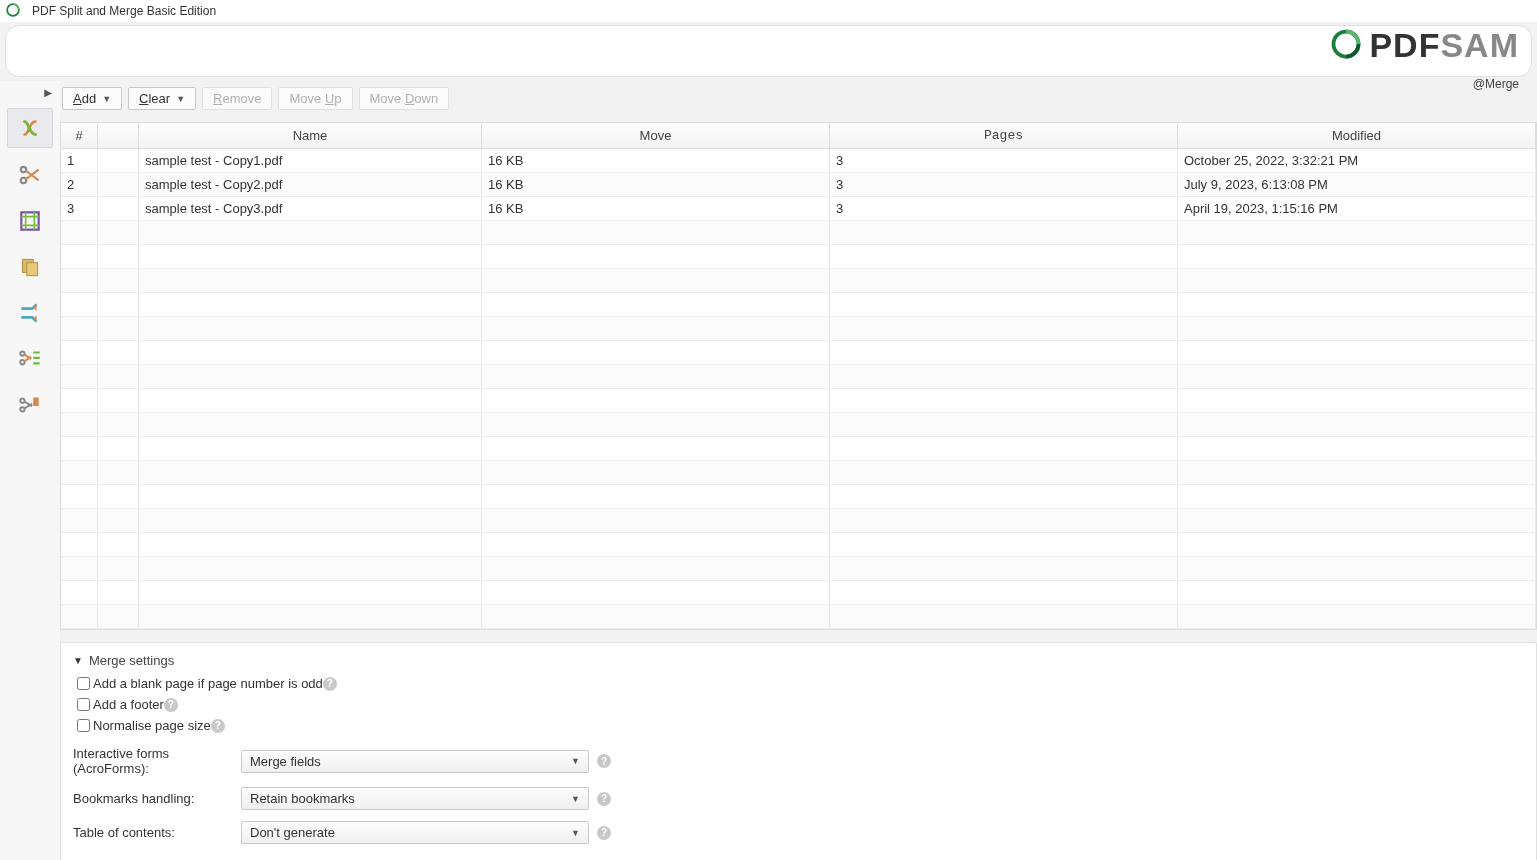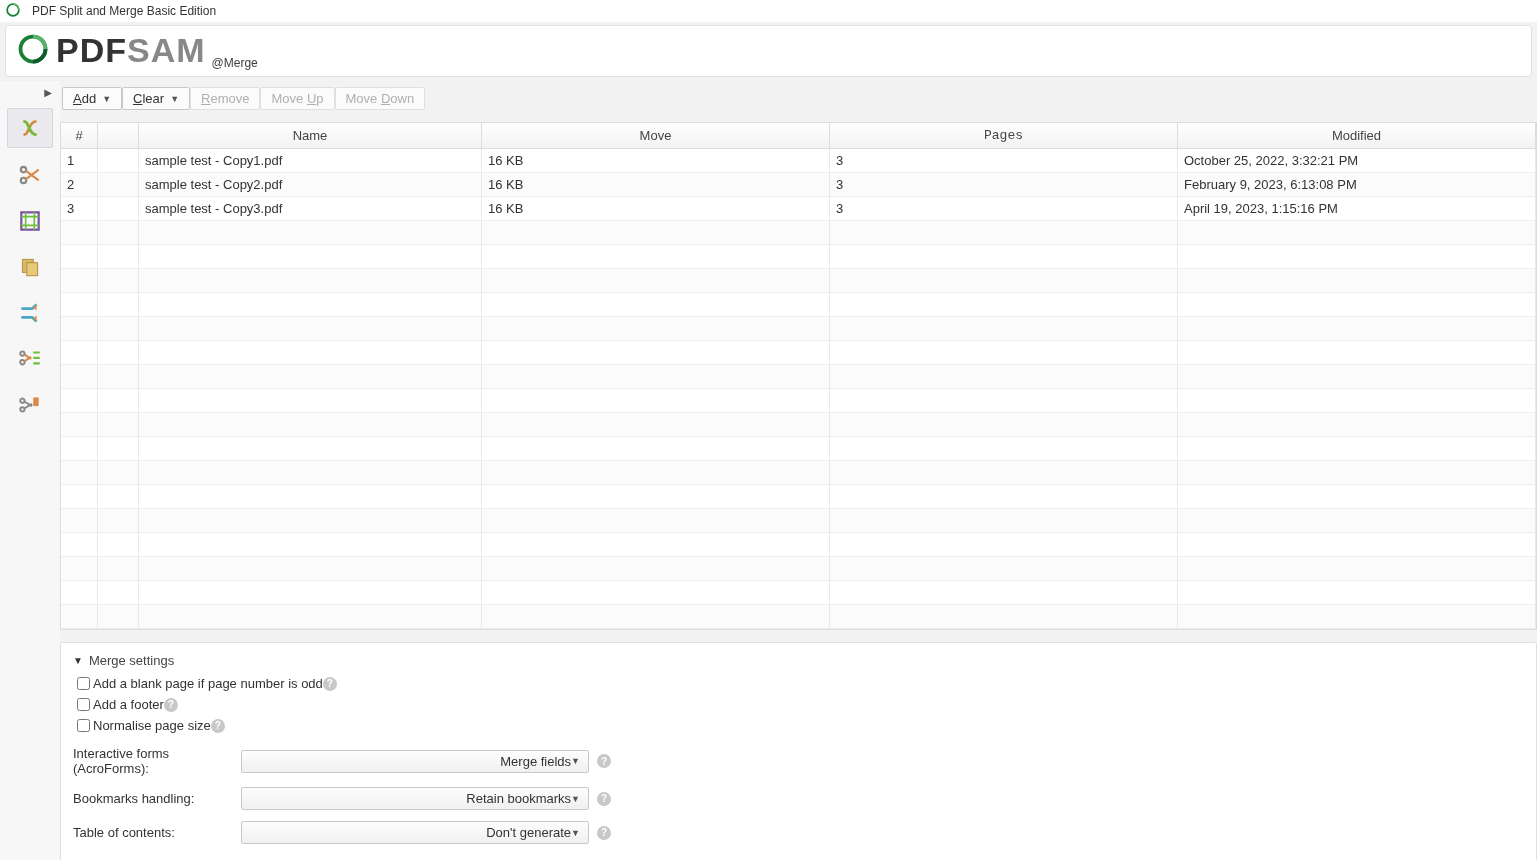--- a/index.html
+++ b/index.html
@@ -21,26 +21,27 @@
     height: 18px;
     font-size: 12px;
     color: #333;
     gap: 12px;
   }
   .titlebar svg { width: 14px; height: 14px; }
   .header {
     margin: 3px 5px 0 5px;
     background: #fff;
     border: 1px solid #e0e0e0;
-    border-radius: 4px;
+    border-radius: 14px;
     height: 50px;
     display: flex;
     align-items: flex-end;
     padding: 0 12px;
     gap: 6px;
+    flex-direction: column;
   }
   .logo-wrap { display:flex; align-items:center; gap:8px; padding-bottom:6px;}
   .logo-text {
     font-family: Arial, sans-serif;
     font-size: 34px;
     font-weight: 800;
     letter-spacing: 1px;
     color:#333;
   }
   .logo-text .gray { color:#888; }
@@ -75,20 +76,21 @@
   .sidebar .tool svg { width:26px; height:26px; }
   .content {
     flex:1;
     display:flex;
     flex-direction:column;
     gap:12px;
     padding-right:0;
   }
   .toolbar {
     display:flex;
+    gap:6px;
     padding:6px 0 0 2px;
   }
   .btn {
     background:#fbfbfb;
     border:1px solid #c8c8c8;
     border-radius:2px;
     padding:3px 10px;
     font-size:13px;
     color:#333;
     display:flex;
@@ -176,21 +178,21 @@
   .form-row label { width:160px; color:#333;}
   .combo {
     width:330px;
     background:linear-gradient(#fdfdfd,#f0f0f0);
     border:1px solid #c8c8c8;
     border-radius:2px;
     padding:3px 8px;
     font-size:13px;
     color:#333;
     display:flex;
-    justify-content:flex-end;
+    justify-content:space-between;
     align-items:center;
     cursor:pointer;
   }
   .combo .caret { font-size:9px; color:#555;}
 </style>
 </head>
 <body>
 
 <div class="titlebar">
   <span>
@@ -314,21 +316,21 @@
               <td>16 KB</td>
               <td>3</td>
               <td>October 25, 2022, 3:32:21 PM</td>
             </tr>
             <tr>
               <td class="idx">2</td>
               <td></td>
               <td>sample test - Copy2.pdf</td>
               <td>16 KB</td>
               <td>3</td>
-              <td>February 9, 2023, 6:13:08 PM</td>
+              <td>July 9, 2023, 6:13:08 PM</td>
             </tr>
             <tr>
               <td class="idx">3</td>
               <td></td>
               <td>sample test - Copy3.pdf</td>
               <td>16 KB</td>
               <td>3</td>
               <td>April 19, 2023, 1:15:16 PM</td>
             </tr>
             <tr>

